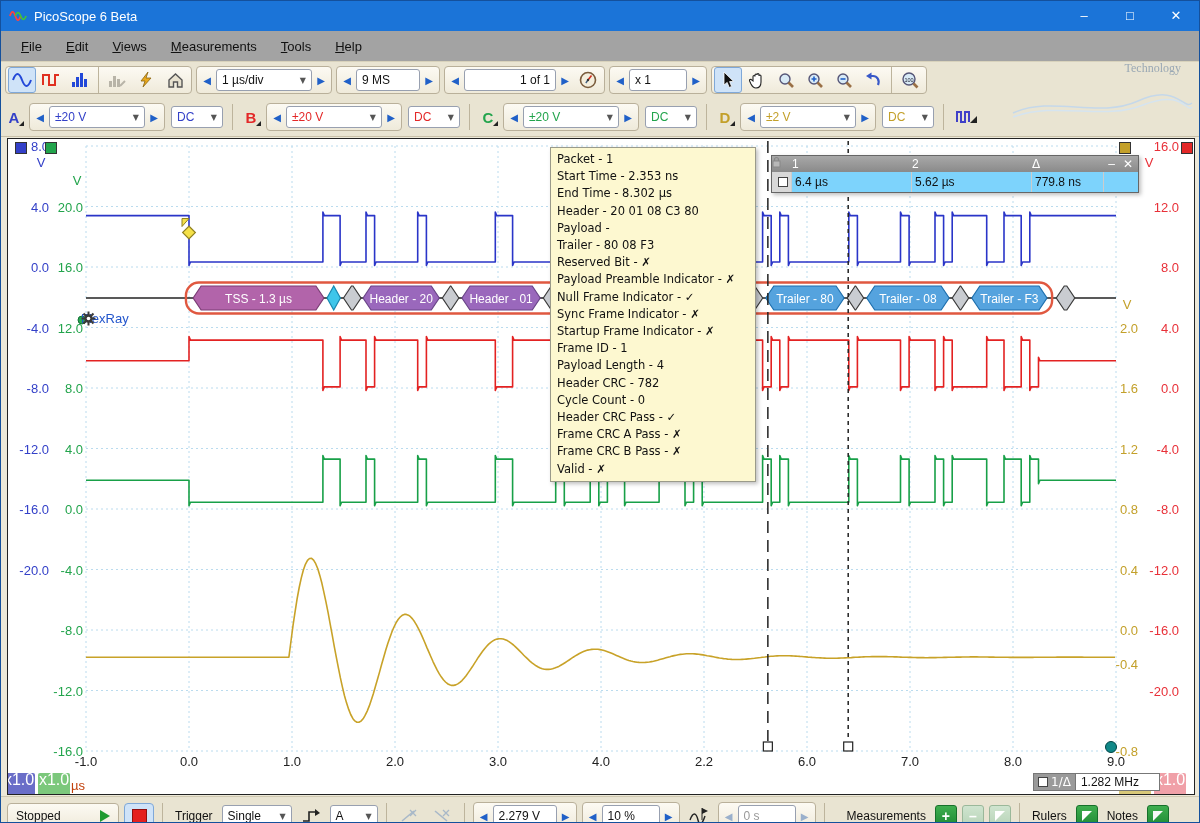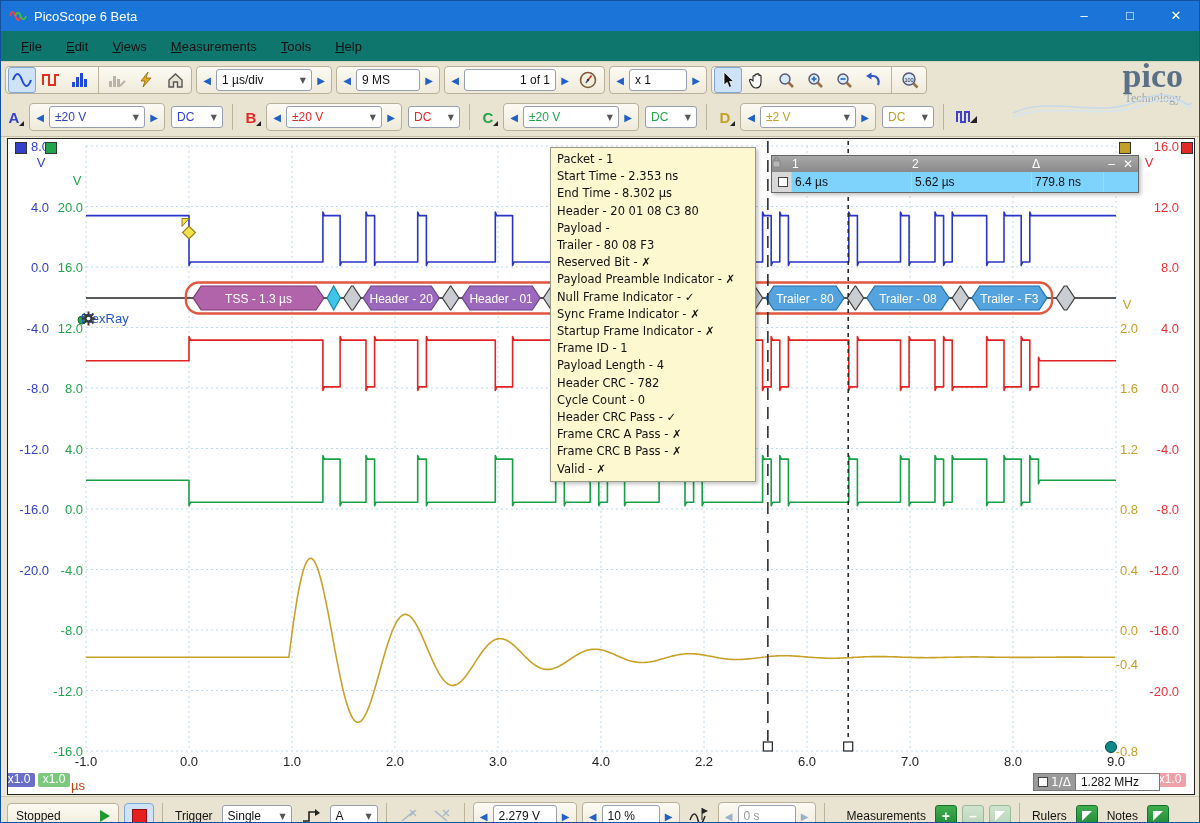--- a/index.html
+++ b/index.html
@@ -5,21 +5,21 @@
   html,body{margin:0;padding:0;background:#888;}
   #window{position:relative;width:1200px;height:823px;background:#ece8d8;
     font-family:"Liberation Sans",sans-serif;overflow:hidden;border:1px solid #14509c;box-sizing:border-box;}
   .gl{font-family:"DejaVu Sans",sans-serif;}
   
   .titlebar{height:30px;background:#1b74d8;display:flex;align-items:center;color:#fff;font-size:13px;}
   .titlebar .app-ic{width:18px;height:14px;margin:0 7px 0 8px;}
   .win-controls{margin-left:auto;display:flex;}
   .win-controls span{width:46px;text-align:center;font-size:13px;cursor:default;line-height:30px;}
   
-  .menubar{height:30px;background:#0f766e;display:flex;align-items:center;font-size:13px;color:#111;
+  .menubar{height:30px;background:#a3a3a3;display:flex;align-items:center;font-size:13px;color:#111;
     border-bottom:1px solid #d8d2bc;padding-left:8px;}
   .menubar .mi{padding:4px 12px;}
   
   .toolbar{height:32px;background:#e9e4d2;display:flex;align-items:center;padding:2px 4px;gap:4px;}
   .toolbar2{height:34px;background:#e9e4d2;display:flex;align-items:center;padding:2px 4px;gap:6px;
     border-bottom:1px solid #c8c0a8;}
   .grp{background:linear-gradient(#fcfaf3,#efeada);border:1px solid #b9b09a;border-radius:4px;
     display:flex;align-items:center;padding:1px 2px;gap:1px;height:28px;box-sizing:border-box;}
   .tbtn{width:26px;height:24px;display:flex;align-items:center;justify-content:center;border-radius:3px;border:1px solid transparent;}
   .tbtn.sel{background:#cfe3f8;border:1px solid #7fa8d8;}
@@ -35,21 +35,21 @@
   #logo{position:absolute;right:6px;top:60px;width:185px;height:64px;background:transparent;text-align:right;}
   #logo .brand{font-family:"Liberation Serif",serif;font-size:34px;font-weight:bold;color:#5a7086;line-height:30px;margin-right:10px;}
   #logo .sub{font-family:"Liberation Serif",serif;font-size:12px;color:#9aa8b4;margin-right:12px;}
   
   .plotwrap{position:relative;height:659px;background:#ece8d8;padding:1px 6px;box-sizing:border-box;}
   .plotarea{position:relative;width:1186px;height:655px;background:#fff;border:1px solid #222;overflow:hidden;}
   .plotarea svg{position:absolute;left:0;top:0;}
   .ov{position:absolute;white-space:nowrap;}
   .tick{font-size:13px;}
   .sq{position:absolute;width:12px;height:12px;border:1px solid #333;box-sizing:border-box;}
-  .badge{position:absolute;width:32px;height:14px;border-radius:2px;color:#fff;font-size:12px;
+  .badge{position:absolute;width:32px;height:31px;border-radius:2px;color:#fff;font-size:16px;
     text-align:center;line-height:13px;}
   #tooltip{position:absolute;width:192px;background:#fdf8d0;border:1px solid #9a9a8a;
     box-shadow:2px 2px 4px rgba(0,0,0,.25);font-family:"DejaVu Sans",sans-serif;
     font-size:11.5px;color:#111;padding:3px 6px;line-height:17.2px;z-index:30;}
   #rlegend{position:absolute;width:366px;border:1px solid #666;box-shadow:2px 2px 4px rgba(0,0,0,.25);
     font-size:12px;z-index:25;background:#fff;}
   #rlegend .hd{display:flex;background:linear-gradient(#a8a8a8,#8a8a8a);color:#fff;height:16px;line-height:16px;}
   #rlegend .vr{display:flex;background:#7dd3fc;height:20px;line-height:20px;color:#111;}
   #rlegend .c0{width:20px;} .rl-c1{width:120px;} .rl-c2{width:120px;} .rl-c3{width:72px;}
   #rlegend .vr>div{border-right:1px solid #ccc;padding-left:3px;box-sizing:border-box;}
@@ -290,21 +290,20 @@
           <polygon points="14,14 21,14 21,7" fill="#222"></polygon>
         </svg>
       </div>
     </div>
 
   <div id="logo">
     <svg width="185" height="26" viewBox="0 0 185 26" style="position:absolute;left:0;top:32px">
       <path d="M5 20 C45 2,90 26,130 8 S175 18,184 10" stroke="#c5d8ea" fill="none" stroke-width="1.5"></path>
       <path d="M5 24 C50 8,95 28,135 12 S178 20,184 14" stroke="#d5e4f0" fill="none" stroke-width="1.5"></path>
     </svg>
-    <div class="brand">pico</div>
     <div class="sub">Technology</div>
   </div>
 
   <div class="plotwrap">
     <div class="plotarea" id="plotarea">
       <svg id="scope" width="1186" height="655" viewBox="7 129 1186 655">
           <g>
             <line x1="85" y1="136" x2="85" y2="741" stroke="#badbee" stroke-width="1" stroke-dasharray="2,3"></line>
             <line x1="188" y1="136" x2="188" y2="741" stroke="#badbee" stroke-width="1" stroke-dasharray="2,3"></line>
             <line x1="291" y1="136" x2="291" y2="741" stroke="#badbee" stroke-width="1" stroke-dasharray="2,3"></line>

